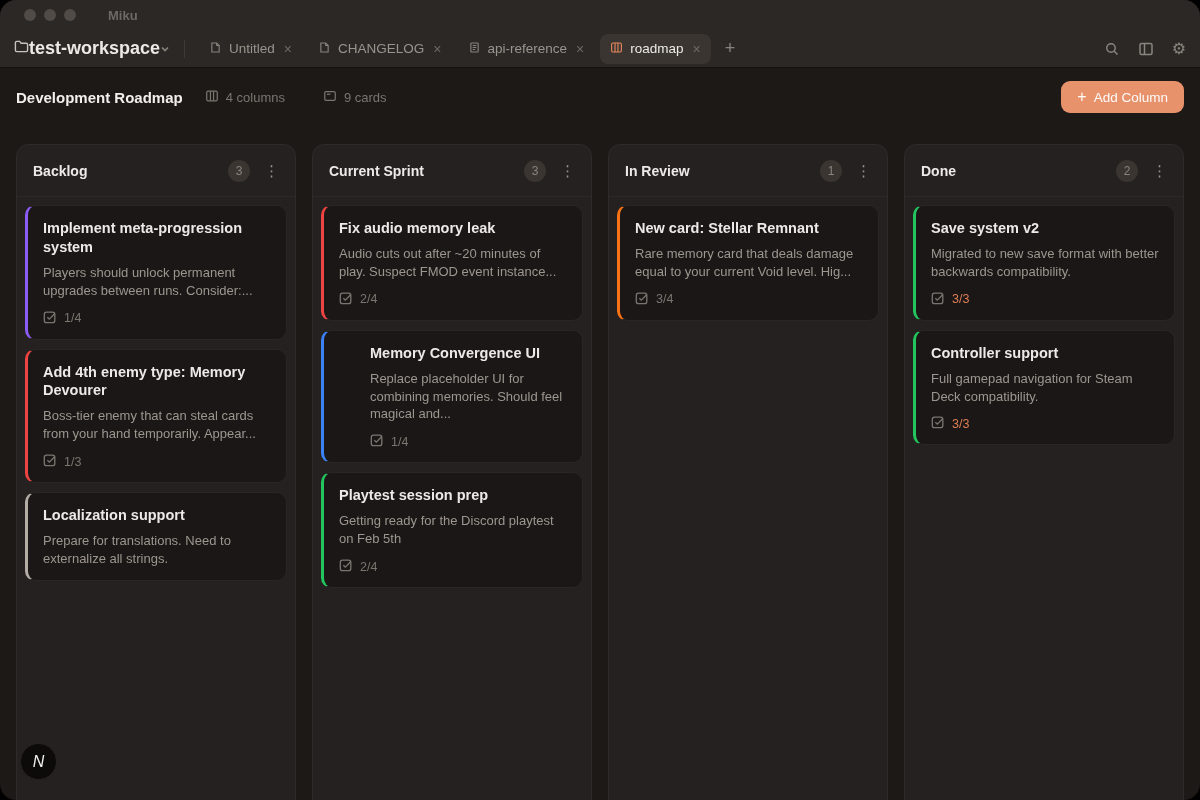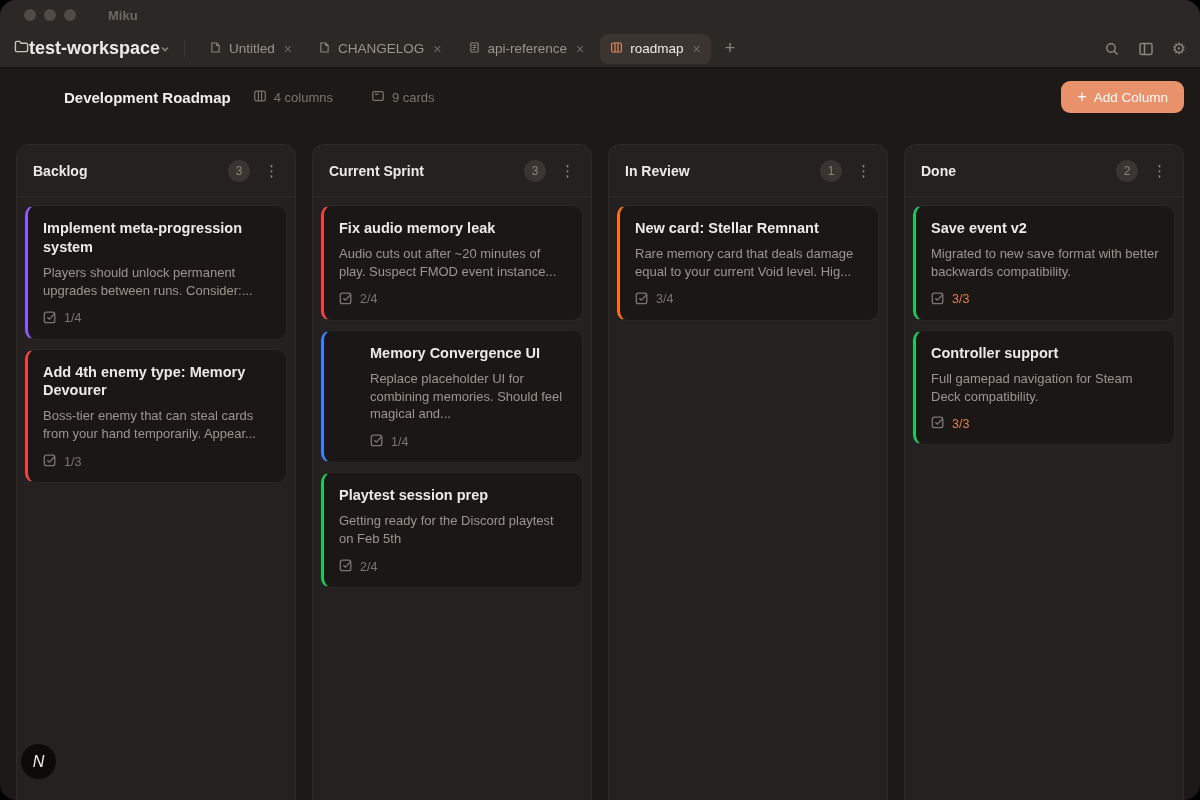--- a/index.html
+++ b/index.html
@@ -25,21 +25,21 @@
   .tab.active svg{ stroke:#e3875f; }
   .new-tab{ color:#8a847e; font-size:18px; padding:0 8px; cursor:pointer; }
   .tab-spacer{ flex:1; }
   .tool-icons{ display:flex; align-items:center; gap:18px; }
   .tool-icons .ticon{ color:#8a847e; display:flex; }
   .tool-icons svg{ stroke:#8a847e; }
   .gear-glyph{ font-size:16px; color:#8a847e; line-height:1; }
 
   
   .page-header{ height:58px; display:flex; align-items:center; padding:0 16px; }
-  .page-title{ font-size:15px; font-weight:bold; color:#f1efec;margin-left:48px; }
+  .page-title{ font-size:15px; font-weight:bold; color:#f1efec; }
   .stats{ display:flex; align-items:center; gap:38px; margin-left:22px; }
   .stat{ display:flex; align-items:center; gap:7px; color:#7b756f; font-size:13px; }
   .stat svg{ stroke:#7b756f; }
   .add-column-btn{ margin-left:auto; background:#e8926c; color:#fdfbfa; border:none; border-radius:9px; height:32px; padding:0 16px; font-size:13.5px; display:flex; align-items:center; gap:7px; cursor:pointer; font-family:inherit; }
   .add-column-btn .plus{ font-size:16px; font-weight:normal; }
 
   
   .board{ display:flex; gap:16px; padding:18px 16px 0 16px; }
   .column{ width:280px; height:720px; background:#252120; border:1px solid #2e2a27; border-radius:12px; display:flex; flex-direction:column; }
   .col-header{ height:52px; display:flex; align-items:center; padding:0 12px 0 16px; border-bottom:1px solid #2e2a27; }
@@ -187,20 +187,24 @@
           <div class="card-title">Add 4th enemy type: Memory Devourer</div>
           <div class="card-desc">Boss-tier enemy that can steal cards from your hand temporarily. Appear...</div>
           <div class="checklist">
             <span><svg width="14" height="14" viewBox="0 0 16 16" fill="none" stroke-width="1.5">
                   <rect x="1.5" y="2.5" width="12" height="12" rx="2.5"></rect>
                   <path d="M5 8.3l2.2 2.2L13 4.5"></path>
                 </svg></span>
             <span>1/3</span>
           </div>
         </div>
+        <div class="card" style="border-left-color: rgb(179, 173, 166);">
+          <div class="card-title">Localization support</div>
+          <div class="card-desc">Prepare for translations. Need to externalize all strings.</div>
+        </div>
       </div>
       <div class="col-footer">
         <button class="add-card-btn">
           <span class="plus">+</span>
           <span>Add Card</span>
         </button>
       </div>
     </div>
 
     <div class="column">
@@ -280,21 +284,21 @@
     </div>
 
     <div class="column">
       <div class="col-header">
         <span class="col-title">Done</span>
         <span class="col-count">2</span>
         <span class="kebab">⋮</span>
       </div>
       <div class="cards">
         <div class="card" style="border-left-color: rgb(34, 197, 94);">
-          <div class="card-title">Save event v2</div>
+          <div class="card-title">Save system v2</div>
           <div class="card-desc">Migrated to new save format with better backwards compatibility.</div>
           <div class="checklist complete">
             <span><svg width="14" height="14" viewBox="0 0 16 16" fill="none" stroke-width="1.5">
                   <rect x="1.5" y="2.5" width="12" height="12" rx="2.5"></rect>
                   <path d="M5 8.3l2.2 2.2L13 4.5"></path>
                 </svg></span>
             <span>3/3</span>
           </div>
         </div>
         <div class="card" style="border-left-color: rgb(34, 197, 94);">

